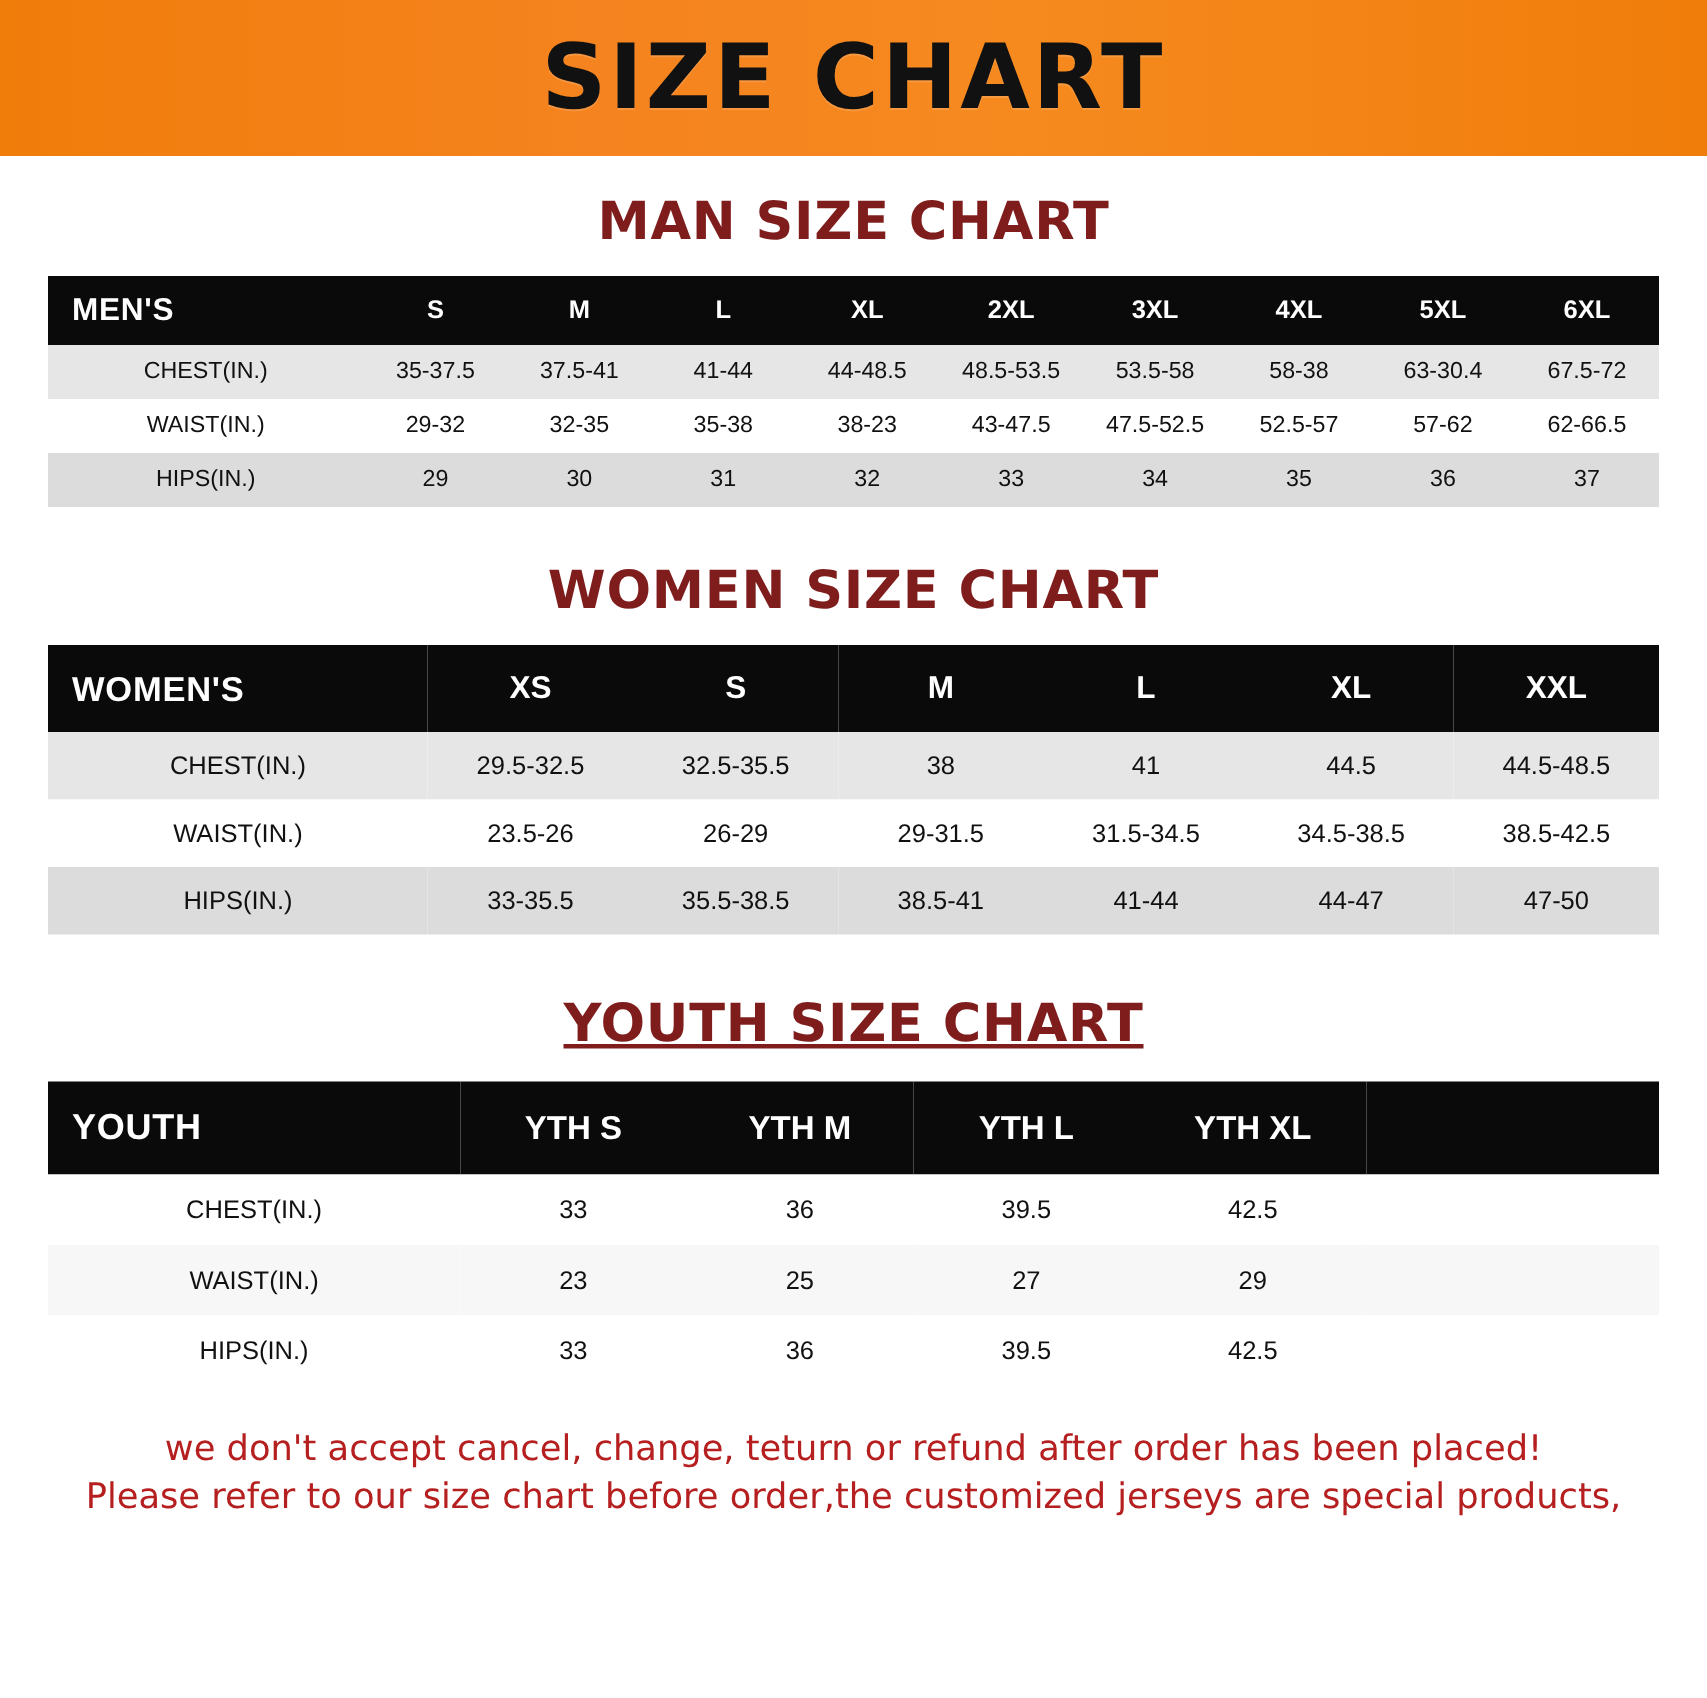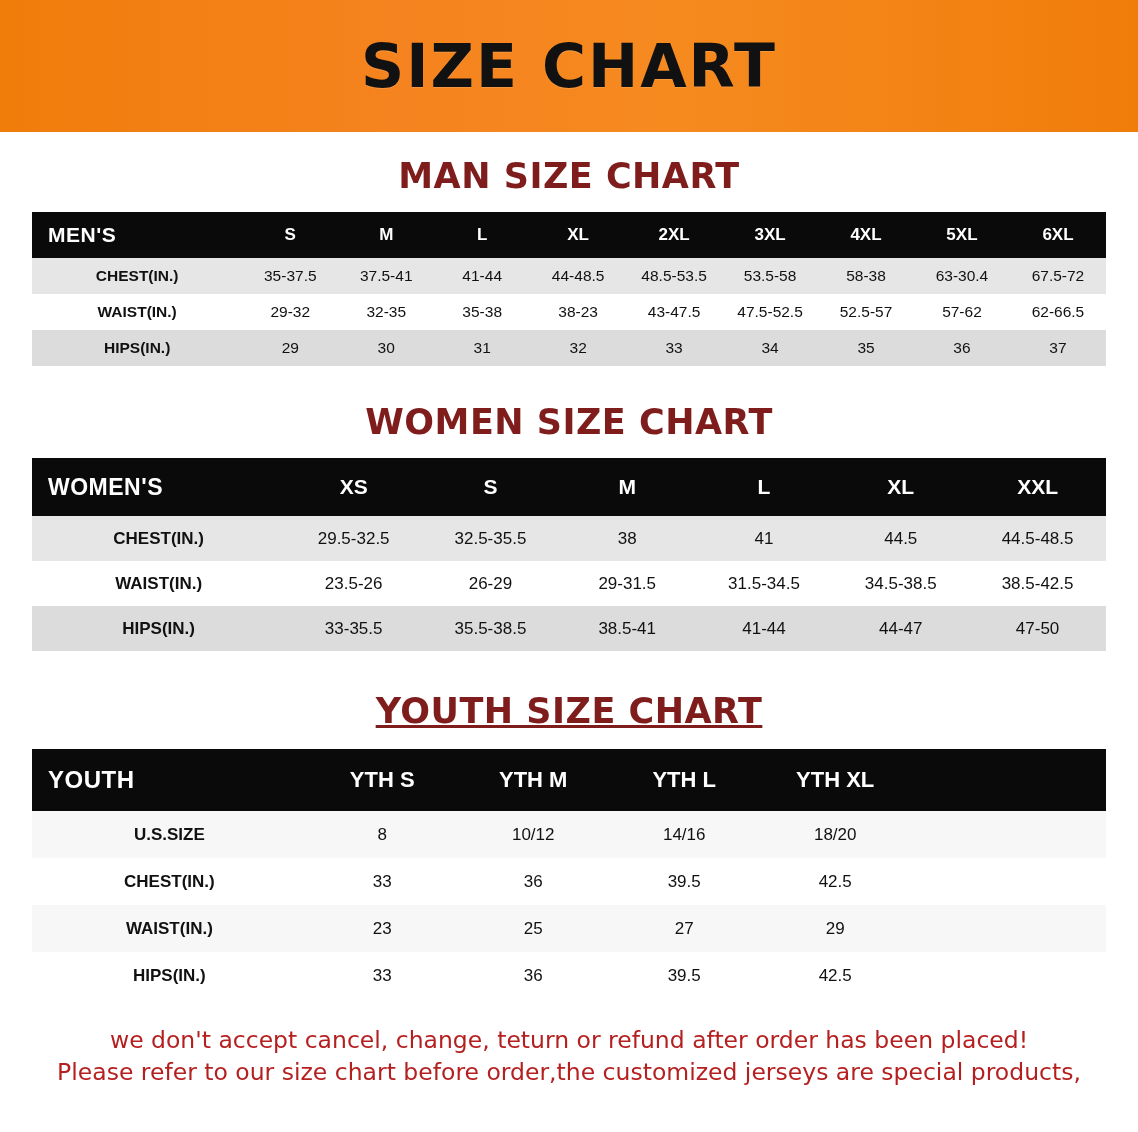--- a/index.html
+++ b/index.html
@@ -16,21 +16,21 @@
   }
   .page {
     position: relative;
     width: 1138px;
     height: 1132px;
     background: #ffffff;
   }
 
   
   .banner {
-    height: 132px;
+    height: 104px;
     background: linear-gradient(90deg, #f07d0a 0%, #f5831f 35%, #f68a1f 60%, #f07d0a 100%);
     display: flex;
     align-items: center;
     justify-content: center;
   }
   .banner-title {
     font-family: "DejaVu Sans", sans-serif;
     font-weight: bold;
     font-size: 60px;
     letter-spacing: 2px;
@@ -66,21 +66,21 @@
     color: #111111;
     white-space: nowrap;
   }
   table.size thead th {
     background: #0a0a0a;
     color: #ffffff;
     font-weight: bold;
   }
   .rowlabel {
     text-align: center !important;
-    font-weight: bold;
+    font-weight: normal;
   }
   .hdr-left {
     text-align: left !important;
     padding-left: 16px;
     font-family: "DejaVu Sans", sans-serif;
     letter-spacing: 0.5px;
   }
   .band-a { background: #e6e6e6; }
   .band-b { background: #f7f7f7; }
   .band-c { background: #dcdcdc; }
@@ -231,28 +231,20 @@
         <tr>
           <th class="hdr-left" style="width:24%">YOUTH</th>
           <th>YTH S</th>
           <th>YTH M</th>
           <th>YTH L</th>
           <th>YTH XL</th>
           <th style="width:18%"></th>
         </tr>
       </thead>
       <tbody>
-        <tr class="band-b">
-          <td class="rowlabel">U.S.SIZE</td>
-          <td>8</td>
-          <td>10/12</td>
-          <td>14/16</td>
-          <td>18/20</td>
-          <td></td>
-        </tr>
         <tr class="band-w">
           <td class="rowlabel">CHEST(IN.)</td>
           <td>33</td>
           <td>36</td>
           <td>39.5</td>
           <td>42.5</td>
           <td></td>
         </tr>
         <tr class="band-b">
           <td class="rowlabel">WAIST(IN.)</td>

